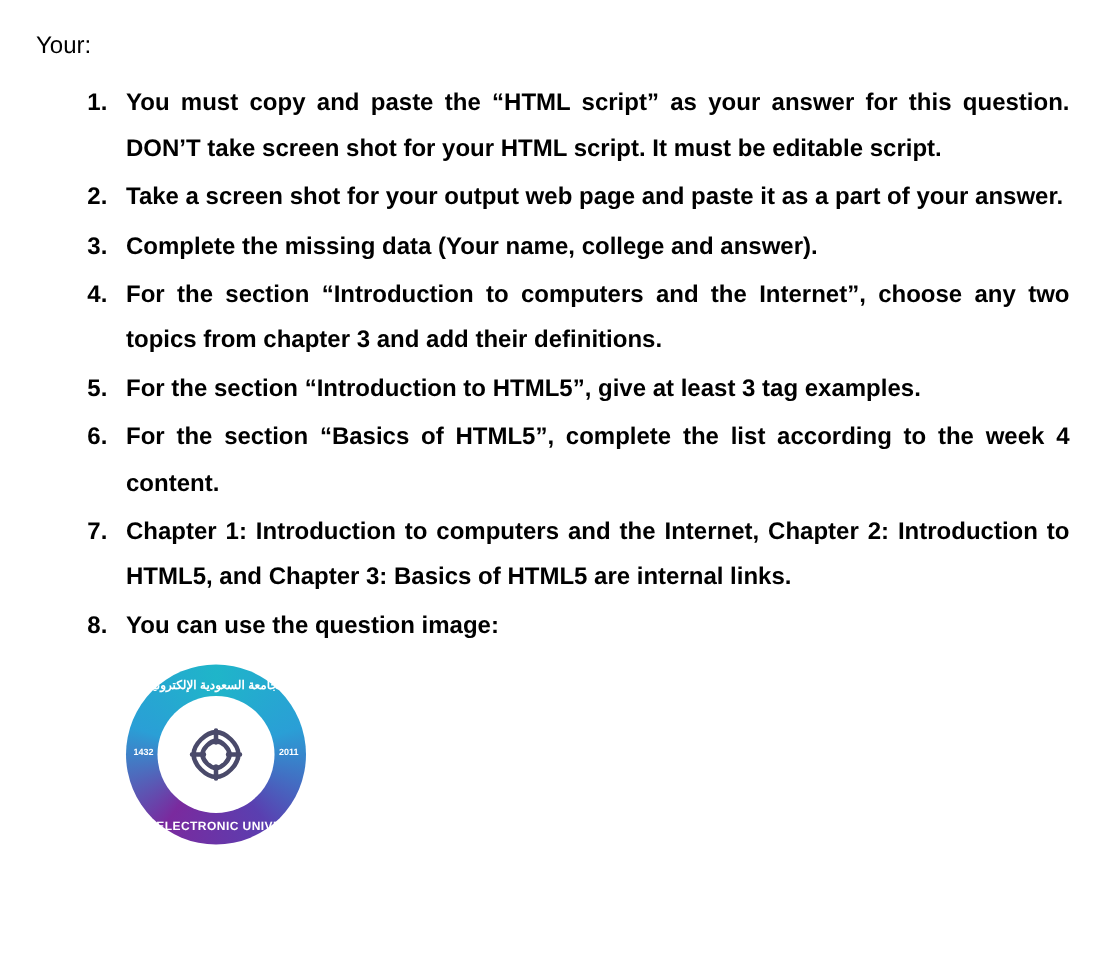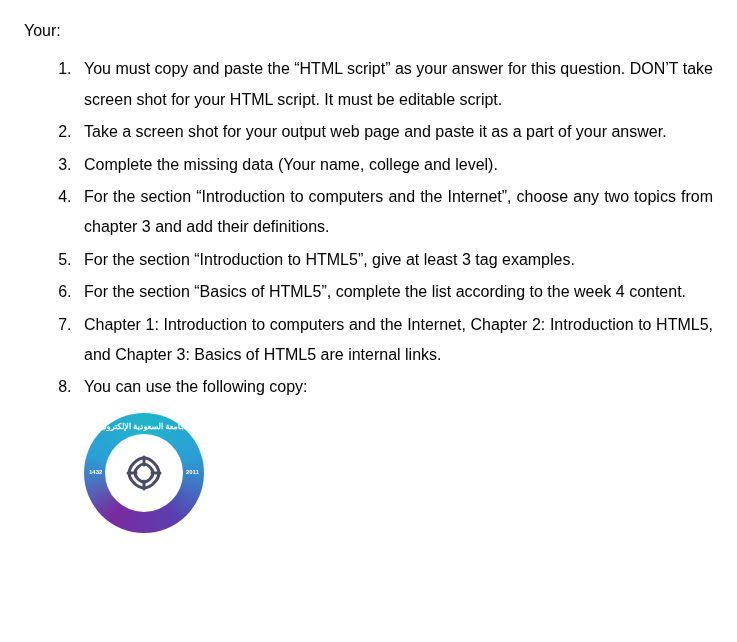--- a/index.html
+++ b/index.html
@@ -17,20 +17,21 @@
       margin-bottom: 8px;
     }
     ol.notes-list {
       padding-left: 52px;
       margin: 0;
     }
     ol.notes-list li {
       padding-left: 8px;
       margin-bottom: 2px;
       text-align: justify;
+      font-weight: bold;
     }
     .logo-wrap {
       margin-top: 10px;
       margin-left: 60px;
     }
     .seu-logo {
       width: 120px;
       height: 120px;
       border-radius: 50%;
       position: relative;
@@ -95,34 +96,35 @@
     }
   </style>
 </head>
 <body>
 
 <div class="notes-label">Your:</div>
 
 <ol class="notes-list">
   <li>You must copy and paste the “HTML script” as your answer for this question. DON’T take screen shot for your HTML script. It must be editable script.</li>
   <li>Take a screen shot for your output web page and paste it as a part of your answer.</li>
-  <li>Complete the missing data (Your name, college and level).</li>
+  <li>Complete the missing data (Your name, college and answer).</li>
   <li>For the section “Introduction to computers and the Internet”, choose any two topics from chapter 3 and add their definitions.</li>
   <li>For the section “Introduction to HTML5”, give at least 3 tag examples.</li>
   <li>For the section “Basics of HTML5”, complete the list according to the week 4 content.</li>
   <li>Chapter 1: Introduction to computers and the Internet, Chapter 2: Introduction to HTML5, and Chapter 3: Basics of HTML5 are internal links.</li>
-  <li>You can use the following copy:</li>
+  <li>You can use the question image:</li>
 </ol>
 
 <div class="logo-wrap">
   <div class="seu-logo">
     <div class="ring-text">
       <span class="ring-text-top">الجامعة السعودية الإلكترونية</span>
       <span class="ring-year-left">1432</span>
       <span class="ring-year-right">2011</span>
+      <span class="ring-text-bottom">SAUDI ELECTRONIC UNIVERSITY</span>
     </div>
     <div class="seu-inner">
       <div class="knot">
         <svg viewBox="0 0 48 48" width="48" height="48">
           <g fill="none" stroke="#4a4a6a" stroke-width="3" stroke-linecap="round">
             <path d="M14,14 Q24,4 34,14 Q44,24 34,34 Q24,44 14,34 Q4,24 14,14 Z"></path>
             <path d="M18,18 Q24,12 30,18 Q36,24 30,30 Q24,36 18,30 Q12,24 18,18 Z"></path>
             <path d="M24,8 L24,16 M24,32 L24,40 M8,24 L16,24 M32,24 L40,24"></path>
           </g>
         </svg>

